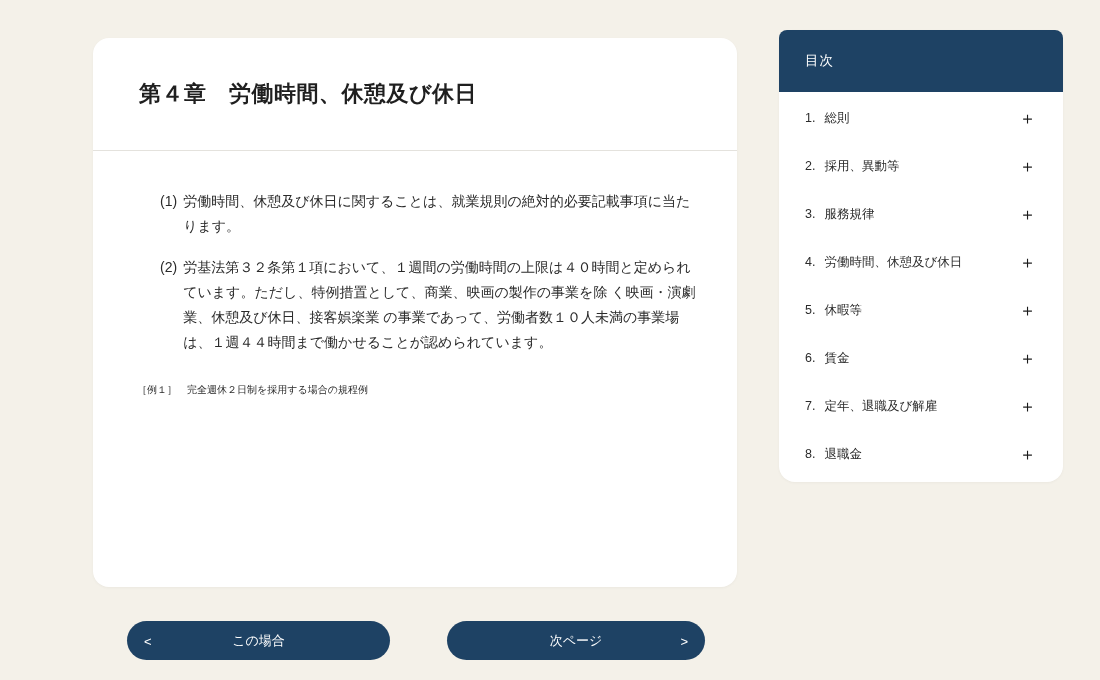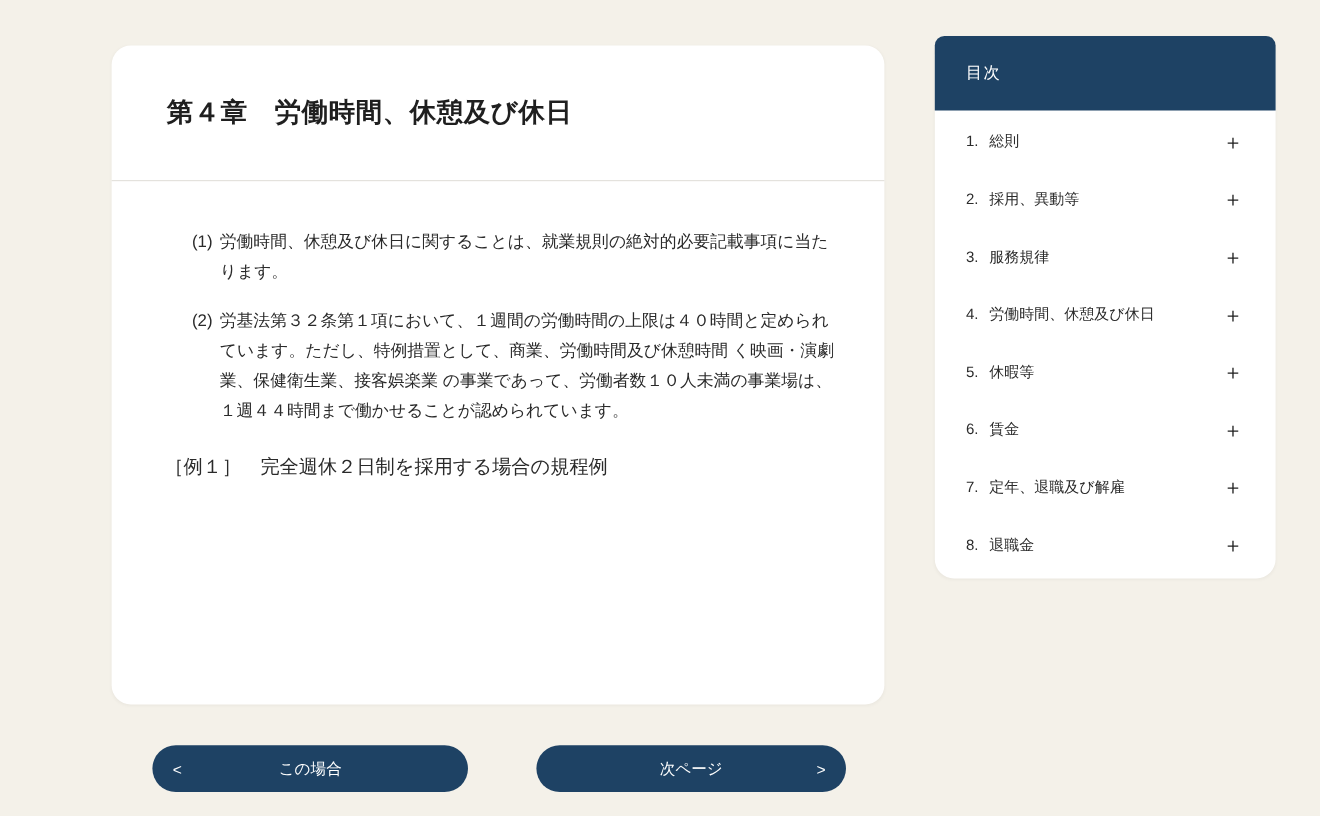--- a/index.html
+++ b/index.html
@@ -41,21 +41,21 @@
   .para {
     display: flex;
     margin-left: 23px;
     margin-bottom: 16px;
   }
   .para-marker { flex: 0 0 auto; margin-right: 6px; }
   .para-text { flex: 1 1 auto; }
   .example-label {
     margin-top: 22px;
     margin-left: 0;
-    font-size: 16px;
+    font-size: 10px;
     color: #2a2a2a;
   }
   .example-box {
     margin-top: 26px;
     border: 1px solid #c8c8c8;
     padding: 13px 16px;
     font-size: 14px;
     line-height: 25.5px;
     color: #2a2a2a;
     background: #ffffff;
@@ -137,21 +137,21 @@
   <div class="doc-header">
     <h1 class="doc-title">第４章　労働時間、休憩及び休日</h1>
   </div>
   <div class="doc-body">
     <div class="para">
       <span class="para-marker">(1)</span>
       <span class="para-text">労働時間、休憩及び休日に関することは、就業規則の絶対的必要記載事項に当たります。</span>
     </div>
     <div class="para">
       <span class="para-marker">(2)</span>
-      <span class="para-text">労基法第３２条第１項において、１週間の労働時間の上限は４０時間と定められています。ただし、特例措置として、商業、労働時間及び休憩時間 く映画・演劇業、保健衛生業、接客娯楽業 の事業であって、労働者数１０人未満の事業場は、１週４４時間まで働かせることが認められています。</span>
+      <span class="para-text">労基法第３２条第１項において、１週間の労働時間の上限は４０時間と定められています。ただし、特例措置として、商業、映画の製作の事業を除 く映画・演劇業、休憩及び休日、接客娯楽業 の事業であって、労働者数１０人未満の事業場は、１週４４時間まで働かせることが認められています。</span>
     </div>
     <div class="example-label">［例１］　完全週休２日制を採用する場合の規程例</div>
   </div>
 </div>
 
 <div class="toc-panel">
   <div class="toc-header">目次</div>
   <div class="toc-list">
     <div class="toc-item">
       <span class="toc-item-left">

